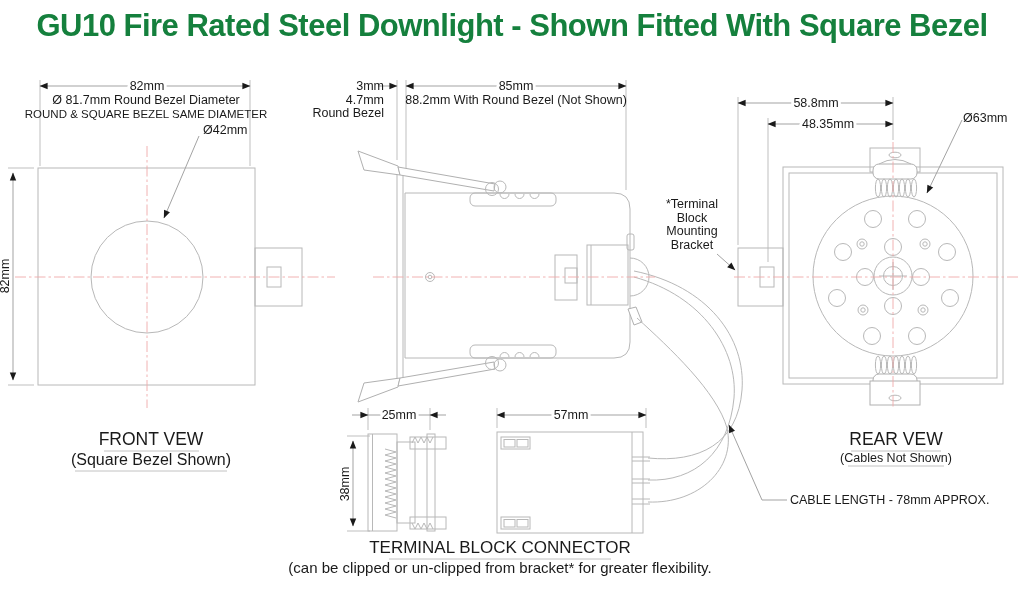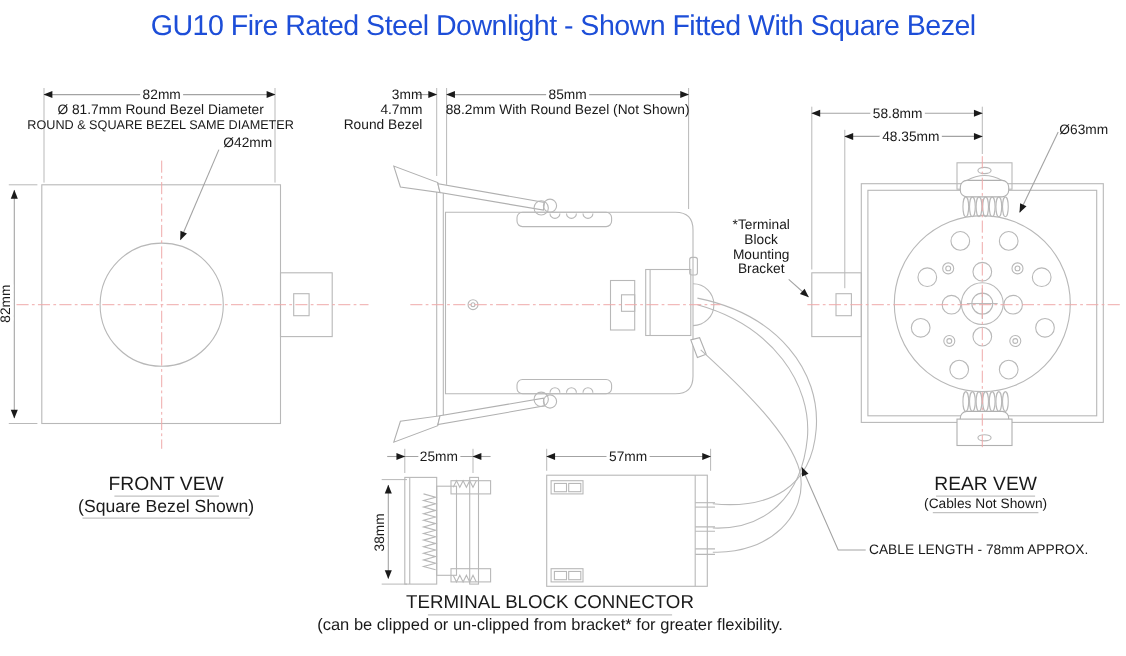--- a/index.html
+++ b/index.html
@@ -1,19 +1,19 @@
 <!DOCTYPE html>
 <html><head>
 <meta charset="utf-8">
 <style>
   html,body{margin:0;padding:0;background:#fff;}
   .canvas{position:relative;width:1024px;height:596px;background:#fff;overflow:hidden;
           font-family:"Liberation Sans",sans-serif;}
   .title{position:absolute;top:8px;left:0;width:100%;text-align:center;
-         font-size:26px;font-weight:normal;color:#1d4ed8;letter-spacing:-.5px;}
+         font-size:31px;font-weight:bold;color:#15803d;letter-spacing:-.5px;}
   svg{position:absolute;top:0;left:0;}
   
   .art{stroke:#b8b8b8;fill:none;stroke-width:1;}
   .artw{stroke:#b0b0b0;fill:#fff;stroke-width:1;}
   .dimline{stroke:#a3a3a3;fill:none;stroke-width:1;}
   .ext{stroke:#b8b8b8;fill:none;stroke-width:0.9;}
   .cl{stroke:#efa9a9;fill:none;stroke-width:0.9;stroke-dasharray:11 3 2.5 3;}
   .ul{stroke:#c2c2c2;stroke-width:1;}
   text{fill:#1a1a1a;font-family:"Liberation Sans",sans-serif;font-size:12.5px;}
   .halo{paint-order:stroke;stroke:#fff;stroke-width:6px;stroke-linejoin:round;}

